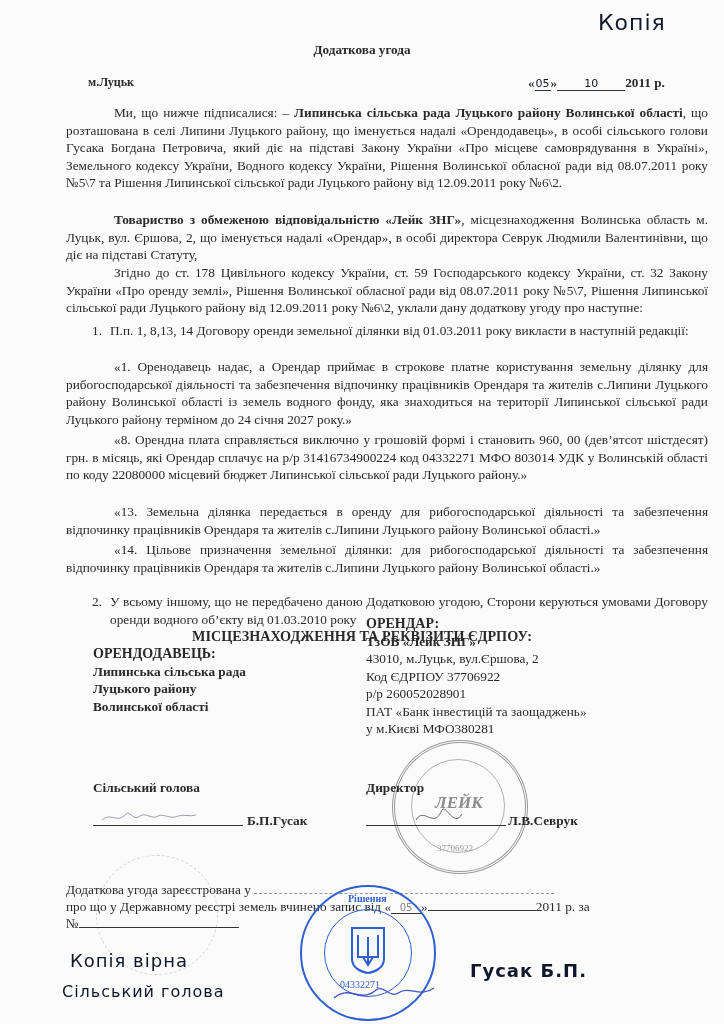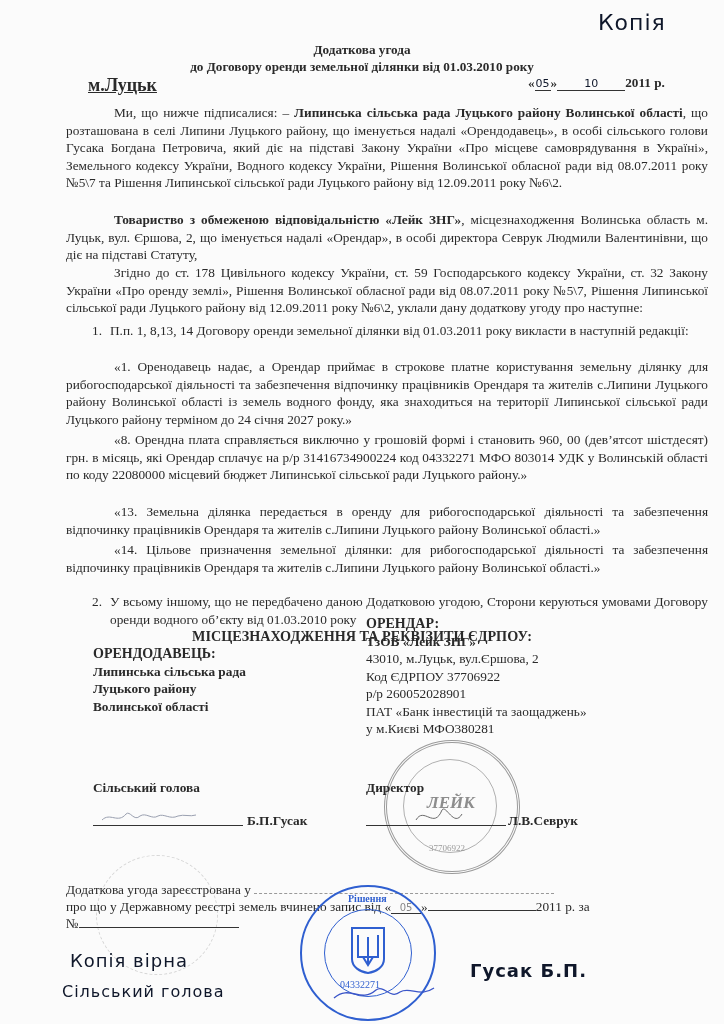--- a/index.html
+++ b/index.html
@@ -22,23 +22,22 @@
   .stamp { position:absolute; border-radius:50%; }
 </style>
 </head>
 <body>
 
 <div class="page">
 
   <div class="abs hand" style="left:598px;top:10px;font-size:22px;">Копія</div>
 
   <div class="abs title" style="top:42px;">Додаткова угода</div>
-  <div class="abs title" style="top:59px;">до Договору оренди земельної ділянки  від 01.03.2010 року</div>
 
-  <div class="abs b" style="left:88px;top:75px;font-size:18px;text-decoration:underline;">м.Луцьк</div>
+  <div class="abs b" style="left:88px;top:75px;font-size:12px;">м.Луцьк</div>
   <div class="abs b" style="left:528px;top:75px;font-size:13.2px;">
     <span>«</span><span class="hand" style="display:inline-block;width:16px;border-bottom:1px solid #333;font-size:11px;text-align:center;letter-spacing:0;">05</span><span>»</span><span class="hand" style="display:inline-block;width:68px;border-bottom:1px solid #333;font-size:11px;text-align:center;letter-spacing:0;">10</span><span>2011 р.</span>
   </div>
 
   <div class="para ind" style="top:104px;">
     <span>Ми, що нижче підписалися:  – </span><span class="b">Липинська сільська рада  Луцького району Волинської області</span><span>, що розташована в селі Липини Луцького району, що іменується надалі «Орендодавець», в особі сільського голови Гусака Богдана Петровича, який діє на підставі Закону України «Про місцеве самоврядування в Україні», Земельного кодексу України, Водного кодексу  України, Рішення Волинської обласної ради від 08.07.2011 року №5\7 та Рішення Липинської сільської ради Луцького району від 12.09.2011 року №6\2.</span>
   </div>
 
   <div class="para ind" style="top:211px;">
     <span class="b">Товариство з обмеженою відповідальністю «Лейк ЗНГ»</span><span>, місцезнаходження Волинська область м. Луцьк, вул. Єршова, 2, що іменується надалі «Орендар», в особі директора Севрук Людмили Валентинівни, що діє на підставі Статуту,</span>
@@ -73,21 +72,21 @@
   <div class="col" style="left:366px;top:615px;">
     <div class="b" style="font-size:14px;">ОРЕНДАР:</div>
     <div class="b">ТзОВ «Лейк ЗНГ»</div>
     <div>43010, м.Луцьк, вул.Єршова, 2</div>
     <div>Код ЄДРПОУ 37706922</div>
     <div>р/р 260052028901</div>
     <div>ПАТ «Банк інвестицій та заощаджень»</div>
     <div>у м.Києві МФО380281</div>
   </div>
 
-  <div class="stamp" style="left:384px;top:740px;width:130px;height:128px;border:3px double #9a9a9a;text-align:center;">
+  <div class="stamp" style="left:392px;top:740px;width:130px;height:128px;border:3px double #9a9a9a;text-align:center;">
     <div class="stamp" style="left:16px;top:16px;width:92px;height:92px;border:1px solid #b0b0b0;"></div>
     <div class="abs" style="left:40px;top:50px;font-weight:bold;font-size:17px;color:#8d8d8d;font-style:italic;">ЛЕЙК</div>
     <div class="abs" style="left:42px;top:100px;font-size:9px;color:#9a9a9a;">37706922</div>
   </div>
 
   <div class="abs b" style="left:93px;top:780px;font-size:13.3px;">Сільський голова</div>
   <div class="abs b" style="left:366px;top:780px;font-size:13.3px;">Директор</div>
 
   <div class="line" style="left:93px;top:825px;width:150px;"></div>
   <svg class="abs" style="left:100px;top:808px;" width="100" height="20">

